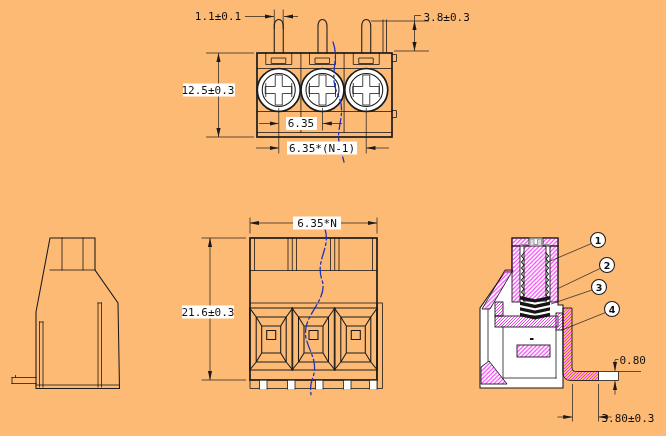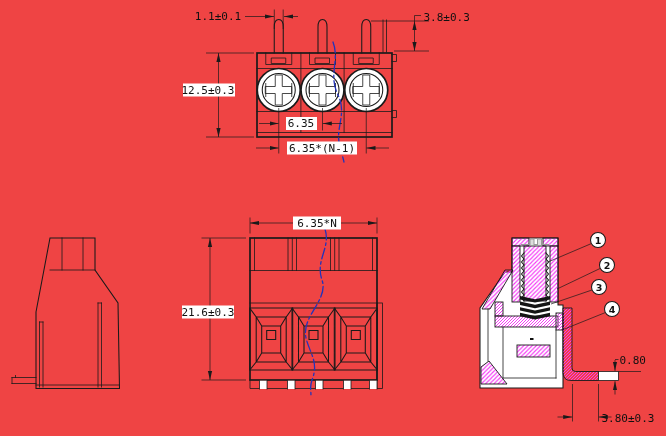--- a/index.html
+++ b/index.html
@@ -1,16 +1,16 @@
 <!DOCTYPE html>
 <html><head>
 <meta charset="utf-8">
 <style>
   html,body{margin:0;padding:0;background:#ffffff;}
-  .canvas{position:relative;width:666px;height:436px;background:#ef4444;overflow:hidden;
+  .canvas{position:relative;width:666px;height:436px;background:#fdba74;overflow:hidden;
           font-family:"DejaVu Sans Mono", monospace;}
   svg{display:block;}
   .s  {stroke:#1a1a1a;stroke-width:1.05;fill:none;stroke-linecap:square;}
   .sf {stroke:#1a1a1a;stroke-width:1.05;fill:#ffffff;}
   .thick{stroke-width:1.7;}
   .thin{stroke-width:0.8;}
   .dim{stroke:#1a1a1a;stroke-width:0.7;fill:none;}
   .hb {fill:url(#hb);stroke:#1a1a1a;stroke-width:0.9;}
   .hm {fill:url(#hm);stroke:#1a1a1a;stroke-width:0.9;}
   .tbg{fill:#ffffff;stroke:none;}

